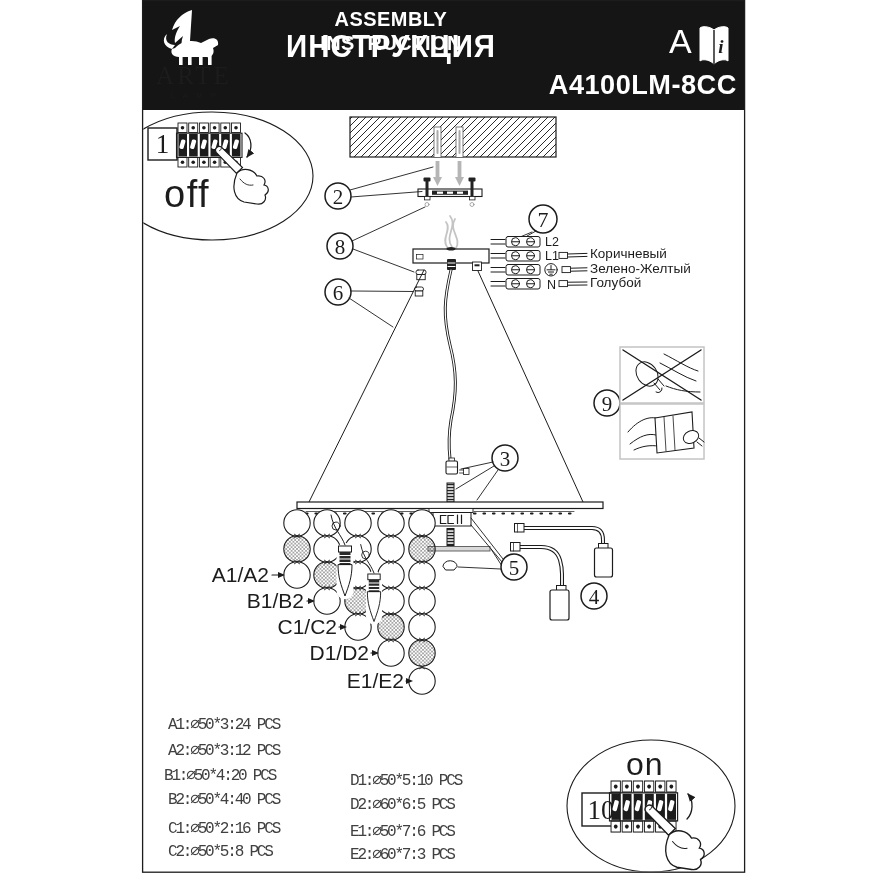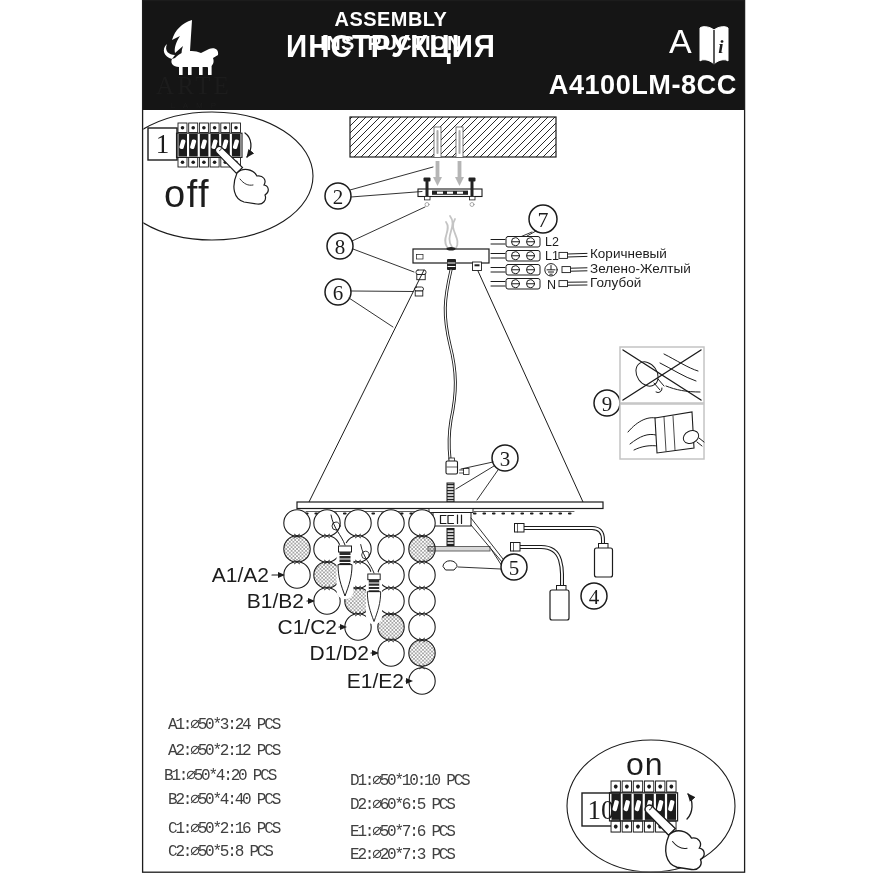--- a/index.html
+++ b/index.html
@@ -1,20 +1,20 @@
 <!DOCTYPE html>
 <html><head>
 <meta charset="utf-8">
 <style>
   html,body{margin:0;padding:0;background:#fff;}
   .stage{position:relative;width:875px;height:875px;background:#fff;overflow:hidden;
          font-family:"Liberation Sans",sans-serif;color:#1c1c1c;}
   
   .band{position:absolute;left:142px;top:0;width:603px;height:110px;background:#151515;}
-  .logo{position:absolute;left:12px;top:18px;width:80px;height:100px;}
+  .logo{position:absolute;left:12px;top:8px;width:80px;height:100px;}
   .logo svg{display:block;}
   .t-en{position:absolute;left:136px;top:7px;width:226px;text-align:center;color:#fff;
         font-size:21px;font-weight:bold;letter-spacing:.5px;word-spacing:5px;transform:scaleX(.95);}
   .t-ru{position:absolute;left:126px;top:29px;width:246px;text-align:center;color:#fff;
         font-size:31px;font-weight:bold;letter-spacing:1px;transform:scaleX(.95);}
   .rev{position:absolute;left:527px;top:22px;color:#fff;font-size:34px;font-weight:normal;}
   .binfo{position:absolute;left:556px;top:25px;}
   .model{position:absolute;right:8px;top:69px;color:#fff;font-size:28px;font-weight:bold;
          letter-spacing:.5px;transform:scaleX(.97);transform-origin:right center;}
   
@@ -430,24 +430,24 @@
         <use href="#brk" transform="translate(610,781) scale(1.04,1.16)"></use>
         <path d="M687,819 C693,813 694,801 688,794" fill="none" stroke="#1c1c1c" stroke-width="1.3" marker-end="url(#tri)"></path>
         <use href="#hand" transform="translate(649,809) scale(1.12)"></use>
       </g>
 
     </g>
   </svg>
 
   <div>
     <div class="pli" style="left:168px;top:714px">A1:∅50*3:24 PCS</div>
-    <div class="pli" style="left:168px;top:740px">A2:∅50*2:12 PCS</div>
+    <div class="pli" style="left:168px;top:740px">A2:∅50*3:12 PCS</div>
     <div class="pli" style="left:164px;top:765px">B1:∅50*4:20 PCS</div>
     <div class="pli" style="left:168px;top:789px">B2:∅50*4:40 PCS</div>
     <div class="pli" style="left:168px;top:818px">C1:∅50*2:16 PCS</div>
     <div class="pli" style="left:168px;top:841px">C2:∅50*5:8 PCS</div>
-    <div class="pli" style="left:350px;top:770px">D1:∅50*10:10 PCS</div>
+    <div class="pli" style="left:350px;top:770px">D1:∅50*5:10 PCS</div>
     <div class="pli" style="left:350px;top:794px">D2:∅60*6:5 PCS</div>
     <div class="pli" style="left:350px;top:821px">E1:∅50*7:6 PCS</div>
-    <div class="pli" style="left:350px;top:844px">E2:∅20*7:3 PCS</div>
+    <div class="pli" style="left:350px;top:844px">E2:∅60*7:3 PCS</div>
   </div>
 
 </div>
 
 </body></html>

